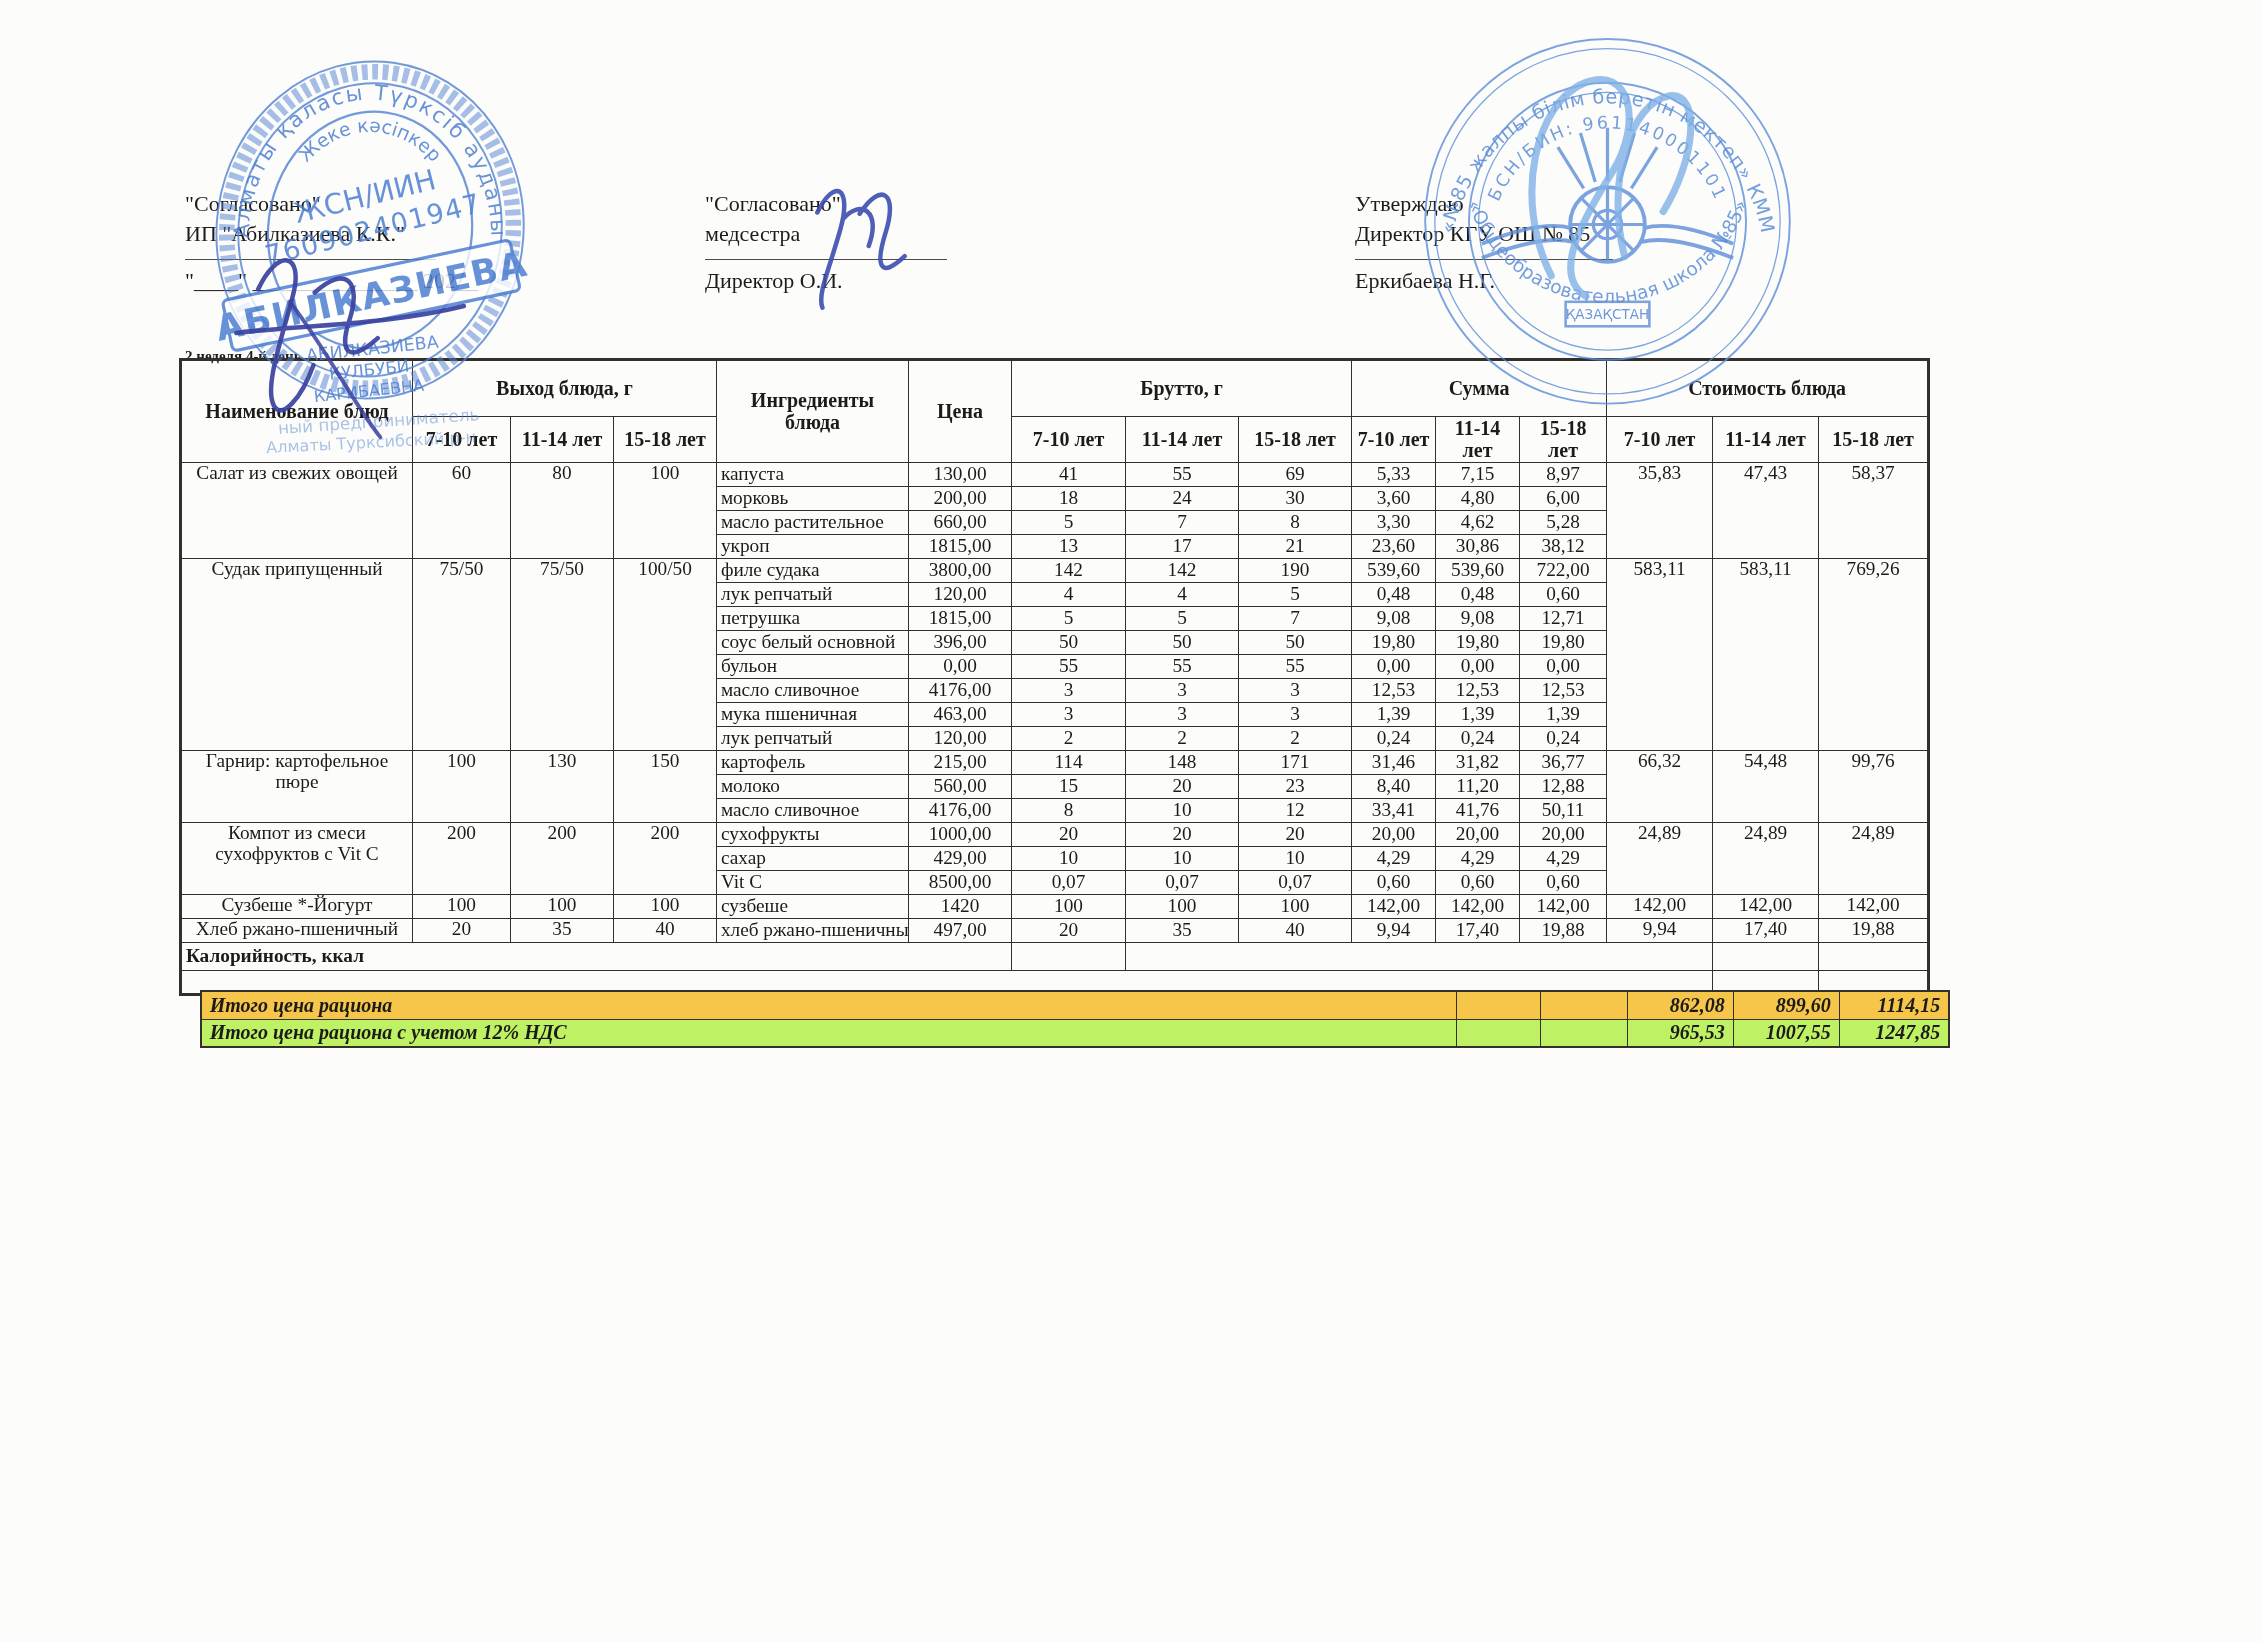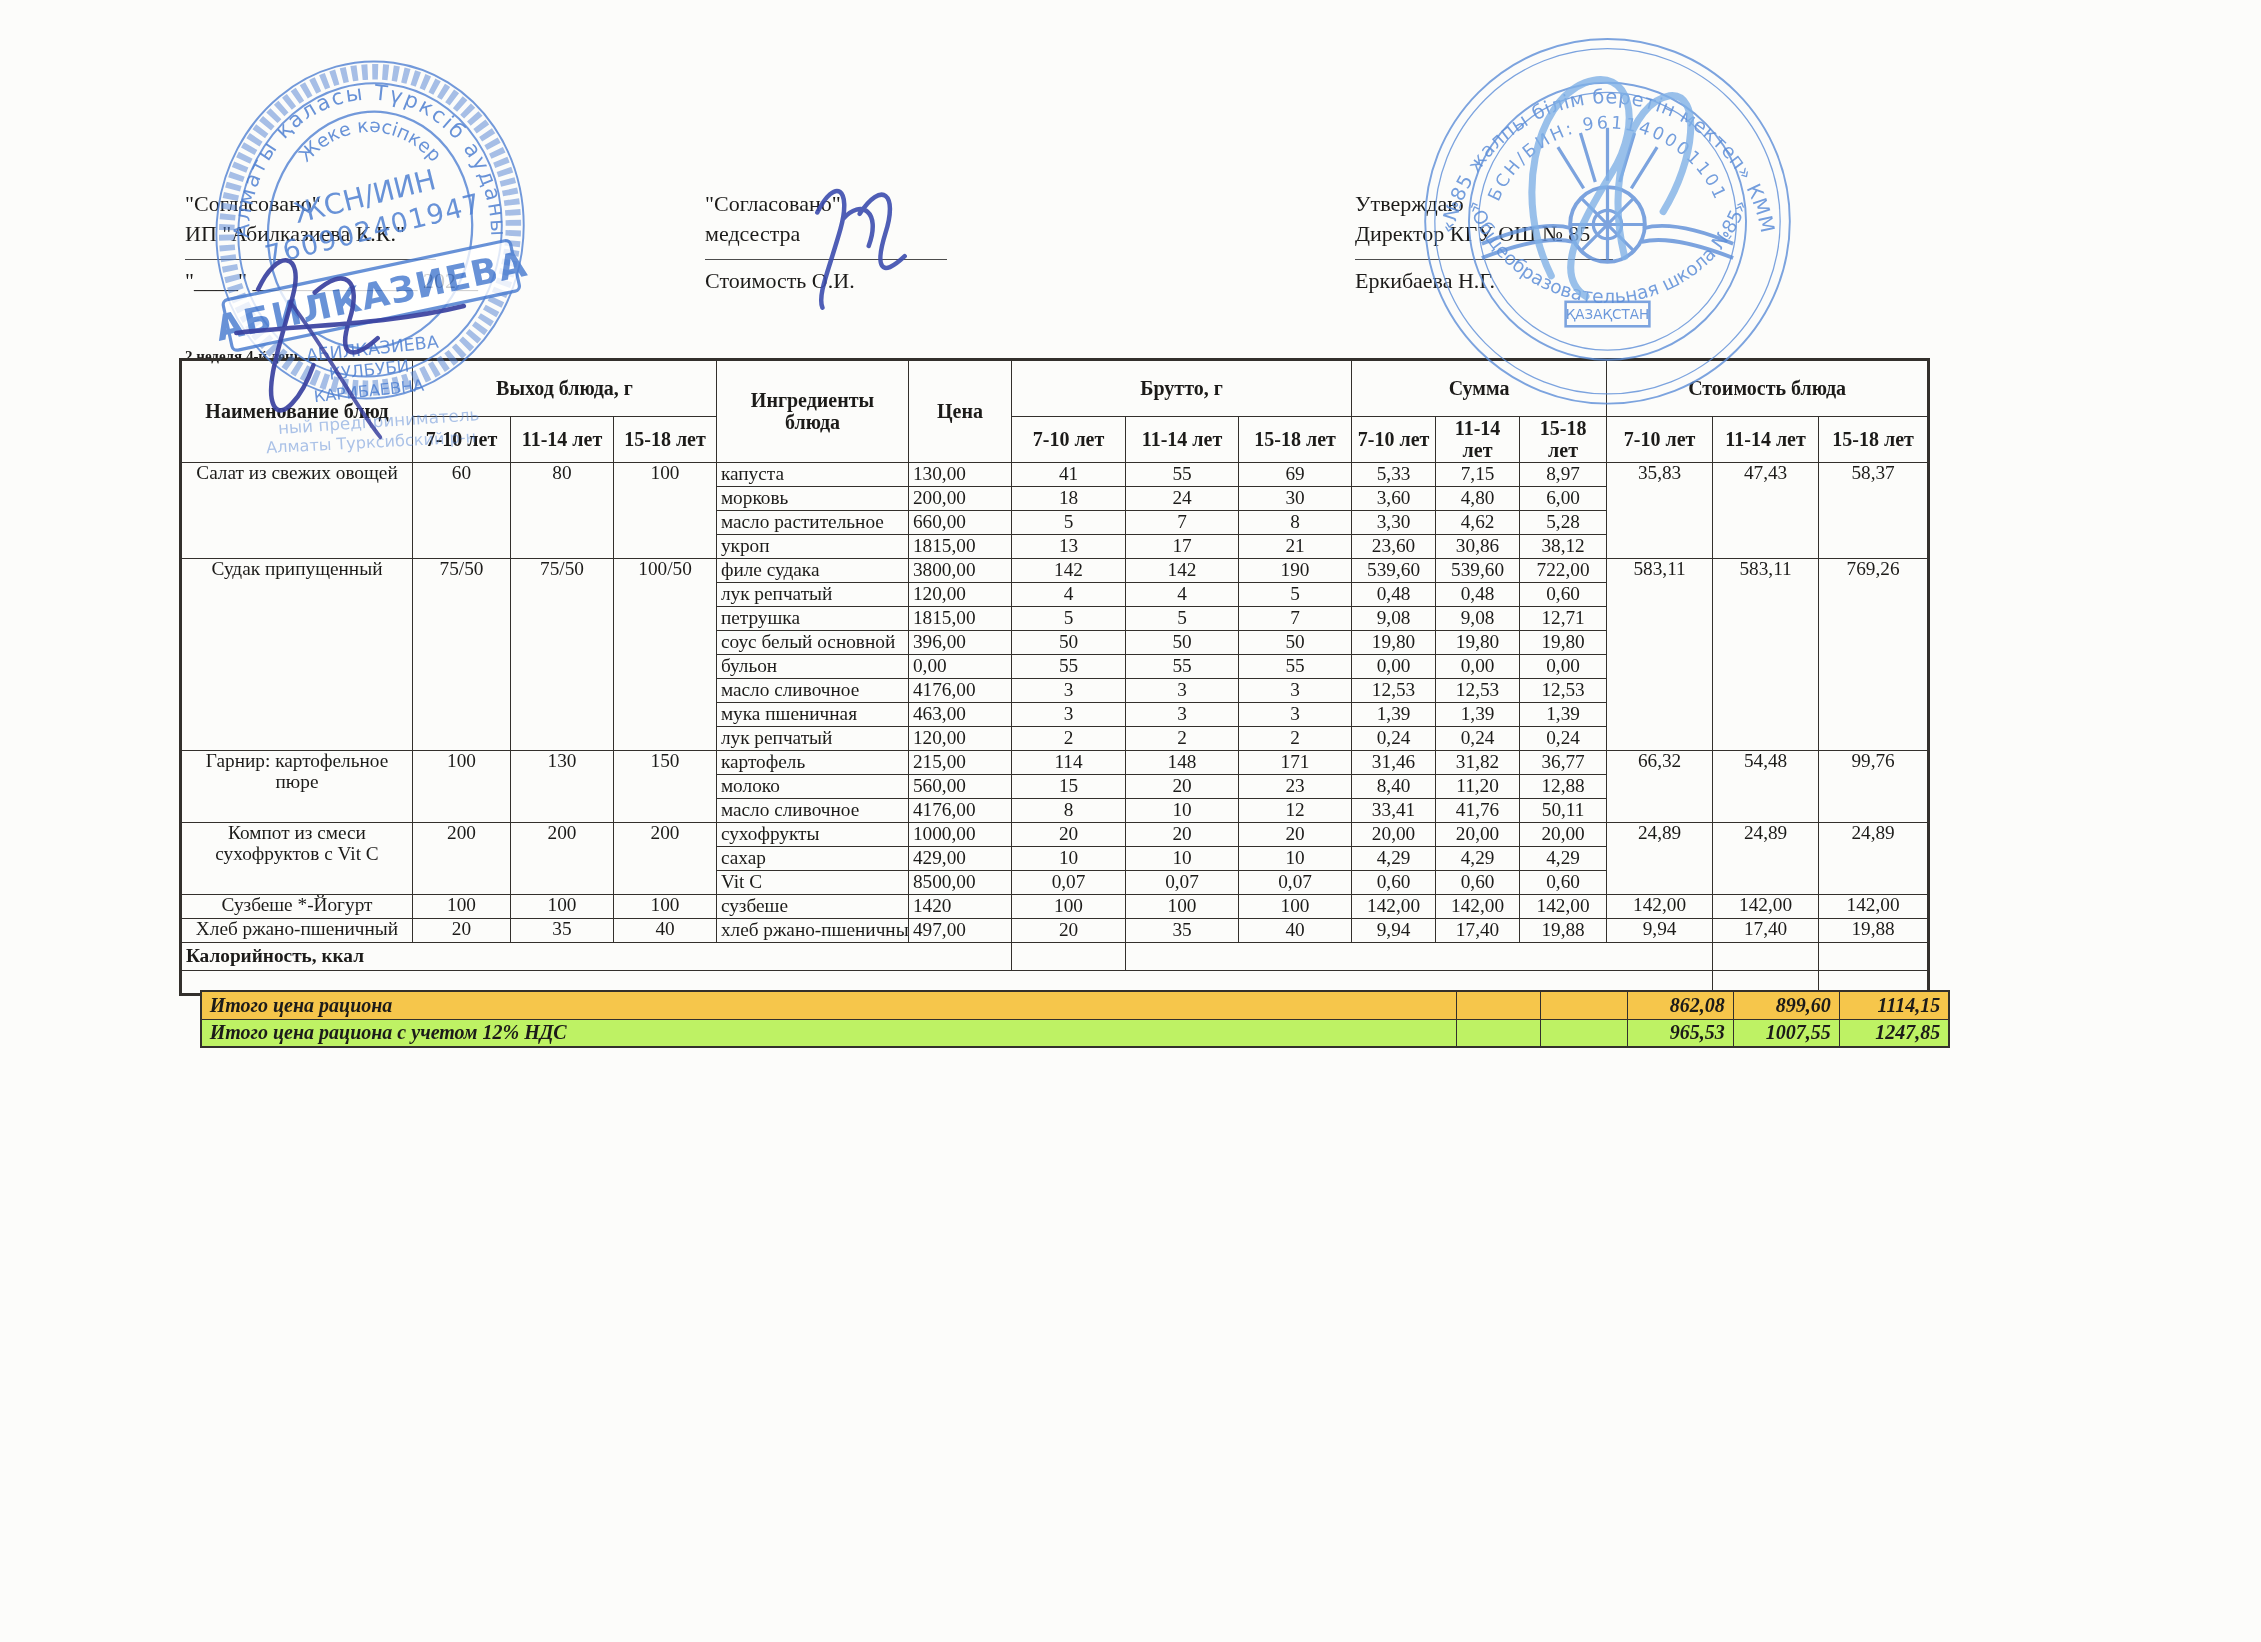--- a/index.html
+++ b/index.html
@@ -18,21 +18,21 @@
   table.menu{position:absolute;left:179px;top:358px;width:1747px;border-collapse:collapse;
              table-layout:fixed;border:3.2px solid #33302c;}
   table.menu th,table.menu td{border:1.9px solid #33302c;padding:0 3.9px;line-height:1.08;
              overflow:hidden;}
   table.menu thead th{font-size:20px;font-weight:bold;text-align:center;vertical-align:middle;}
   .h1 th{height:55px;} .h2 th{height:45px;}
   table.menu tbody tr{height:24px;}
   table.menu td{font-size:19.3px;}
   .c-name{text-align:center;padding:1.3px 3.9px;font-size:18.7px;}
   .c-ing{text-align:left;padding:0.6px 5.2px;font-size:18.7px;white-space:nowrap;}
-  .c-price{text-align:left;padding-right:17px;}
+  .c-price{text-align:center;padding-right:17px;}
   .c-num{text-align:center;}
   .c-top{vertical-align:top;padding-top:1.9px;}
   .r-energy td{height:27px;}
   .energy{font-weight:bold;text-align:left;padding:1.3px 5.2px;font-size:20px;}
   .r-empty td{height:19.3px;}
   
   table.totals{position:absolute;left:179px;top:990px;width:1747px;border-collapse:collapse;
              table-layout:fixed;border:2.6px solid #33302c;margin-left:21px;}
   table.totals td{border:1.9px solid #33302c;height:24px;font-size:20px;line-height:1.05;}
   .t-yellow td{background:#f6c64b;}
@@ -49,21 +49,21 @@
     <div class="t">"Согласовано"</div>
     <div class="s">ИП "Абилказиева К.К."</div>
     <div class="rule" style="width:251px;"></div>
     <div class="n">"____" _______________ 202__</div>
   </div>
 
   <div class="appr" style="left:705px;top:191px;">
     <div class="t">"Согласовано"</div>
     <div class="s">медсестра</div>
     <div class="rule" style="width:242px;"></div>
-    <div class="n">Стоимость О.И.</div>
+    <div class="n">Директор О.И.</div>
   </div>
 
   <div class="appr" style="left:1355px;top:191px;">
     <div class="t">Утверждаю</div>
     <div class="s">Директор КГУ ОШ № 85</div>
     <div class="rule" style="width:258px;"></div>
     <div class="n">Еркибаева Н.Г.</div>
   </div>
 
   <div class="week">2 неделя 4-й день</div>

